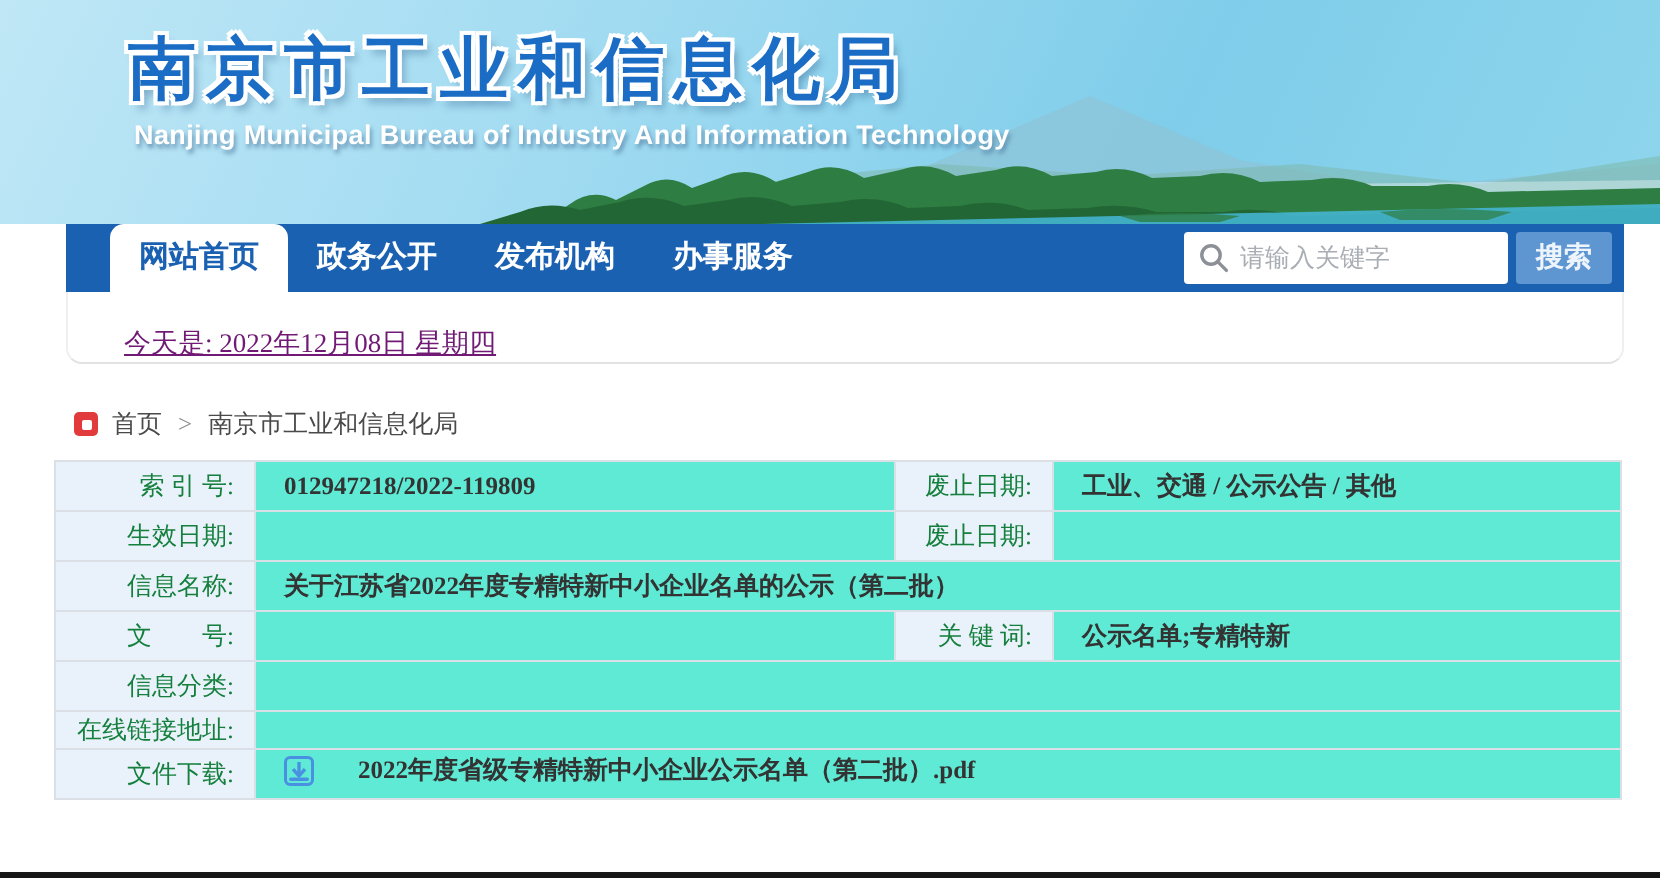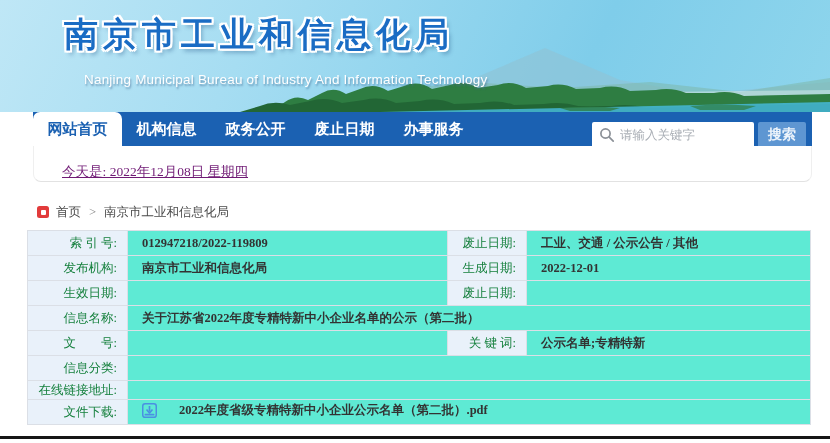--- a/index.html
+++ b/index.html
@@ -10,30 +10,30 @@
   
   .header { position:absolute; left:0; top:0; width:830px; height:112px;
     background:linear-gradient(115deg,#bfe7f6 0%,#a6ddf2 30%,#7fcdea 70%,#8ed5ec 100%);
     overflow:hidden; }
   .header svg.scene { position:absolute; left:0; bottom:0; width:830px; height:78px; display:block; }
   .site-title { position:absolute; left:64px; top:12px; font-size:34px; font-weight:bold;
     letter-spacing:5px; color:#1a6cc4;
     text-shadow:-2px -2px 0 #fff, 2px -2px 0 #fff, -2px 2px 0 #fff, 2px 2px 0 #fff,
                  0 -2px 0 #fff, 0 2px 0 #fff, -2px 0 0 #fff, 2px 0 0 #fff,
                  3px 4px 4px rgba(30,80,130,.45); }
-  .site-subtitle { position:absolute; left:84px; top:60px; font-size:13.5px; font-weight:normal;
-    color:#ffffff; letter-spacing:.2px; text-shadow:1px 2px 2px rgba(70,110,150,.65);margin-top:12px; }
+  .site-subtitle { position:absolute; left:67px; top:60px; font-size:13.5px; font-weight:bold;
+    color:#ffffff; letter-spacing:.2px; text-shadow:1px 2px 2px rgba(70,110,150,.65); }
 
   
   .nav { position:absolute; left:33px; top:112px; width:779px; height:34px;
     background:#1b61b2; display:flex; align-items:stretch; }
   .tab { width:89px; text-align:center; line-height:34px; color:#fff; font-size:15px;
     font-weight:bold; cursor:pointer; }
-  .tab.active { background:#fff; color:#1b61b2; border-radius:7px 7px 0 0; }
-  .search { position:absolute; right:6px; top:4px; height:38px; display:flex; align-items:center; }
+  .tab.active { background:#fff; color:#1b61b2; border-radius:7px 7px 0 0; margin-left:22px; }
+  .search { position:absolute; right:6px; top:4px; height:38px; display:flex; align-items:flex-start; }
   .search .box { position:relative; width:162px; height:26px; background:#fff; border-radius:2px; }
   .search .mag { position:absolute; left:7px; top:5px; width:16px; height:16px; }
   .search input { position:absolute; left:28px; top:0; width:130px; height:26px; border:none;
     outline:none; font-size:12.5px; color:#333; background:transparent; }
   .search input::placeholder { color:#a9aeb5; }
   .search button { width:48px; height:26px; margin-left:4px; border:none; background:#5e96d2;
     color:#eef4fb; font-size:14px; font-weight:bold; border-radius:2px; cursor:pointer; }
 
   
   .datebar { position:absolute; left:33px; top:146px; width:779px; height:36px; background:#fff;
@@ -82,23 +82,22 @@
       <path d="M380,78 L830,68 L830,78 Z" fill="#45b9d8" opacity="0.85"></path>
       <path d="M560,74 Q590,71 620,74 L610,77 L570,77 Z" fill="#2e7d42" opacity="0.8"></path>
       <path d="M690,72 Q720,69 756,72 L744,76 L700,76 Z" fill="#2e7d42" opacity="0.7"></path>
     </svg>
     <div class="site-title">南京市工业和信息化局</div>
     <div class="site-subtitle">Nanjing Municipal Bureau of Industry And Information Technology</div>
   </div>
 
   <div class="nav">
     <div class="tab active">网站首页</div>
-    <div class="tab">机构信息</div>
     <div class="tab">政务公开</div>
-    <div class="tab">废止日期</div>
+    <div class="tab">发布机构</div>
     <div class="tab">办事服务</div>
 
     <div class="search">
       <div class="box">
         <svg class="mag" viewBox="0 0 16 16">
           <circle cx="6.5" cy="6.5" r="4.6" fill="none" stroke="#8b9097" stroke-width="1.7"></circle>
           <line x1="10.2" y1="10.2" x2="14.2" y2="14.2" stroke="#8b9097" stroke-width="1.7" stroke-linecap="round"></line>
         </svg>
         <input type="text" placeholder="请输入关键字" style="">
       </div>
@@ -123,26 +122,20 @@
         <col style="width:320px">
         <col style="width:79px">
         <col style="width:284px">
       </colgroup>
     <tbody>
         <tr>
       <td class="lbl">索 引 号:</td>
       <td class="val">012947218/2022-119809</td>
       <td class="lbl">废止日期:</td>
       <td class="val">工业、交通 / 公示公告 / 其他</td>
-    </tr>
-    <tr>
-      <td class="lbl">发布机构:</td>
-      <td class="val">南京市工业和信息化局</td>
-      <td class="lbl">生成日期:</td>
-      <td class="val">2022-12-01</td>
     </tr>
     <tr>
       <td class="lbl">生效日期:</td>
       <td class="val"></td>
       <td class="lbl">废止日期:</td>
       <td class="val"></td>
     </tr>
     <tr>
       <td class="lbl">信息名称:</td>
       <td class="val" colspan="3">关于江苏省2022年度专精特新中小企业名单的公示（第二批）</td>

